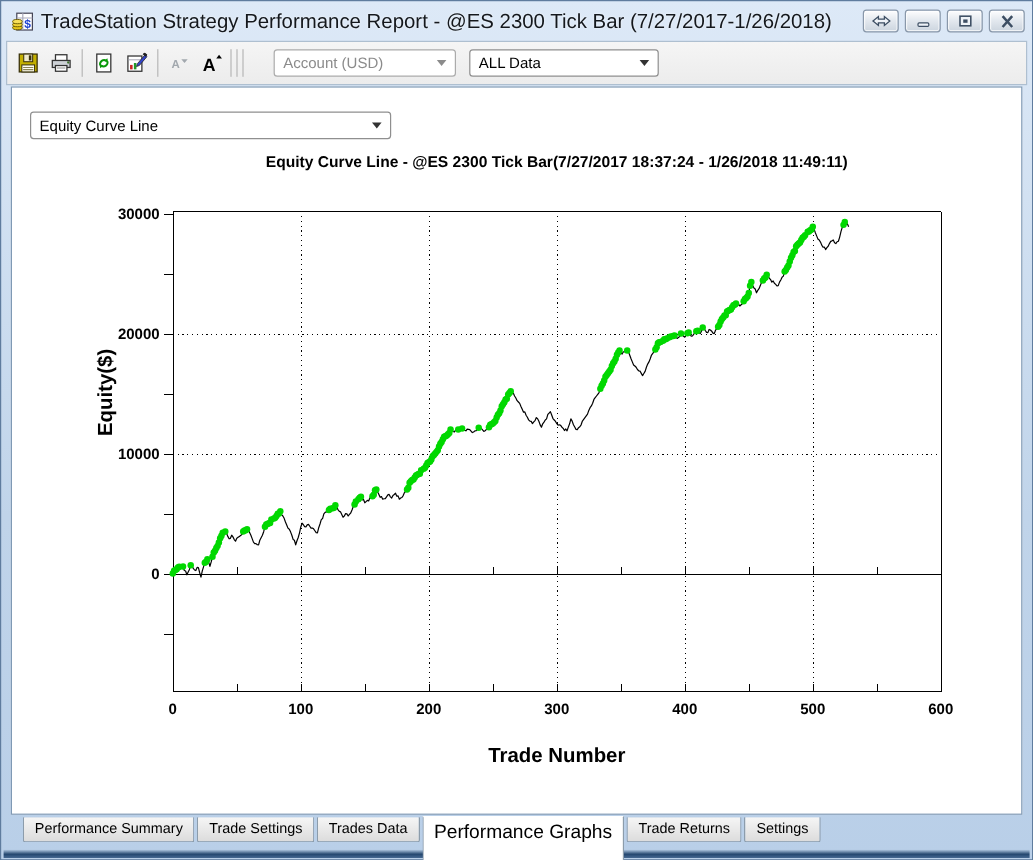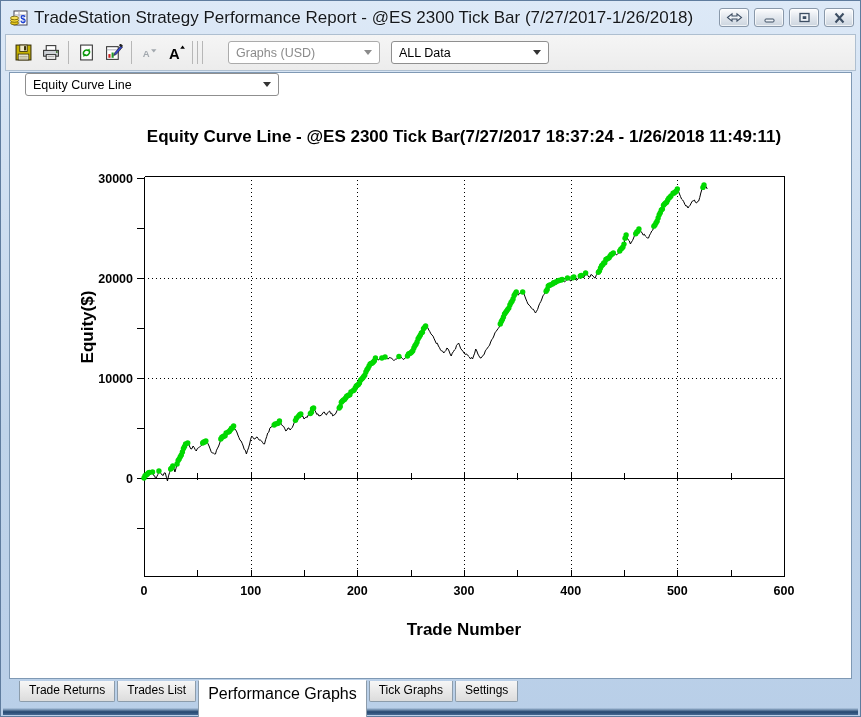--- a/index.html
+++ b/index.html
@@ -35,23 +35,23 @@
                   border-left:4.5px solid transparent; border-right:4.5px solid transparent;
                   border-top:5.5px solid #333; }
   .combo.disabled { color:#8b8b8b; border-color:#ababab; }
   .combo.disabled .arrow { border-top-color:#8b8b8b; }
   #combo-account { left:222px; top:6px; width:152px; }
   #combo-alldata { left:385px; top:6px; width:158px; }
 
   
   .content { position:absolute; left:8px; right:8px; top:71px; bottom:37px;
              background:#fff; border:1px solid #7f99b4; }
-  #combo-equity { left:15px; top:0; width:254px; }
+  #combo-equity { left:15px; top:20px; width:301px; }
   .chart-title { position:absolute; left:130px; top:54px; width:648px; text-align:center;
-                 font-size:17px; font-weight:bold; color:#000; white-space:nowrap; }
+                 font-size:13px; font-weight:bold; color:#000; white-space:nowrap; }
   #chart-svg { position:absolute; left:0; top:0; }
   #chart-svg text { font-family:"Liberation Sans", sans-serif; }
 
   
   .tabbar { position:absolute; left:8px; top:679px; right:8px; height:26px;
             display:flex; align-items:flex-start; padding-left:10px; }
   .tab { height:21px; margin-top:1px; margin-right:2px; padding:2px 9px 0 9px;
          font-size:12px; color:#000; background:linear-gradient(#f6f6f6,#dcdcdc);
          border:1px solid #8c9cab; border-top:none; border-radius:0 0 2px 2px;
          white-space:nowrap; }
@@ -151,21 +151,21 @@
     <div class="tb-btn">
       <svg width="19" height="18" viewBox="0 0 18 17">
         <text x="7" y="14" font-size="14" font-weight="bold" fill="#000" text-anchor="middle">A</text>
         <path d="M12.5 4.5 h4.5 l-2.25 -3 z" fill="#000"></path>
       </svg>
     </div>
     <div class="tb-sep thin"></div>
     <div class="tb-sep thin"></div>
     <div class="tb-sep thin"></div>
     <div class="combo disabled" id="combo-account">
-      <span>Graphs (USD)</span>
+      <span>Account (USD)</span>
       <span class="arrow"></span>
     </div>
     <div class="combo" id="combo-alldata">
       <span>ALL Data</span>
       <span class="arrow"></span>
     </div>
   </div>
 
   <div class="content">
     <div class="combo" id="combo-equity">
@@ -425,20 +425,21 @@
           <circle cx="665.20" cy="118.95" r="2.7" fill="#00d800"></circle>
           <circle cx="666.27" cy="118.17" r="2.7" fill="#00d800"></circle>
           <circle cx="667.33" cy="116.00" r="2.7" fill="#00d800"></circle>
           <circle cx="692.93" cy="114.39" r="2.7" fill="#00d800"></circle>
           <circle cx="694.00" cy="112.00" r="2.7" fill="#00d800"></circle>
         </g>
       </svg>
   </div>
 
   <div class="tabbar" id="tabbar">
+      <div class="tab">Performance Summary</div>
+      <div class="tab">Trade Settings</div>
+      <div class="tab">Trades Data</div>
+      <div class="tab active">Performance Graphs</div>
       <div class="tab">Trade Returns</div>
-      <div class="tab">Trades List</div>
-      <div class="tab active">Performance Graphs</div>
-      <div class="tab">Tick Graphs</div>
       <div class="tab">Settings</div>
     </div>
   <div class="bottom-band"></div>
 </div>
 
 </body></html>

